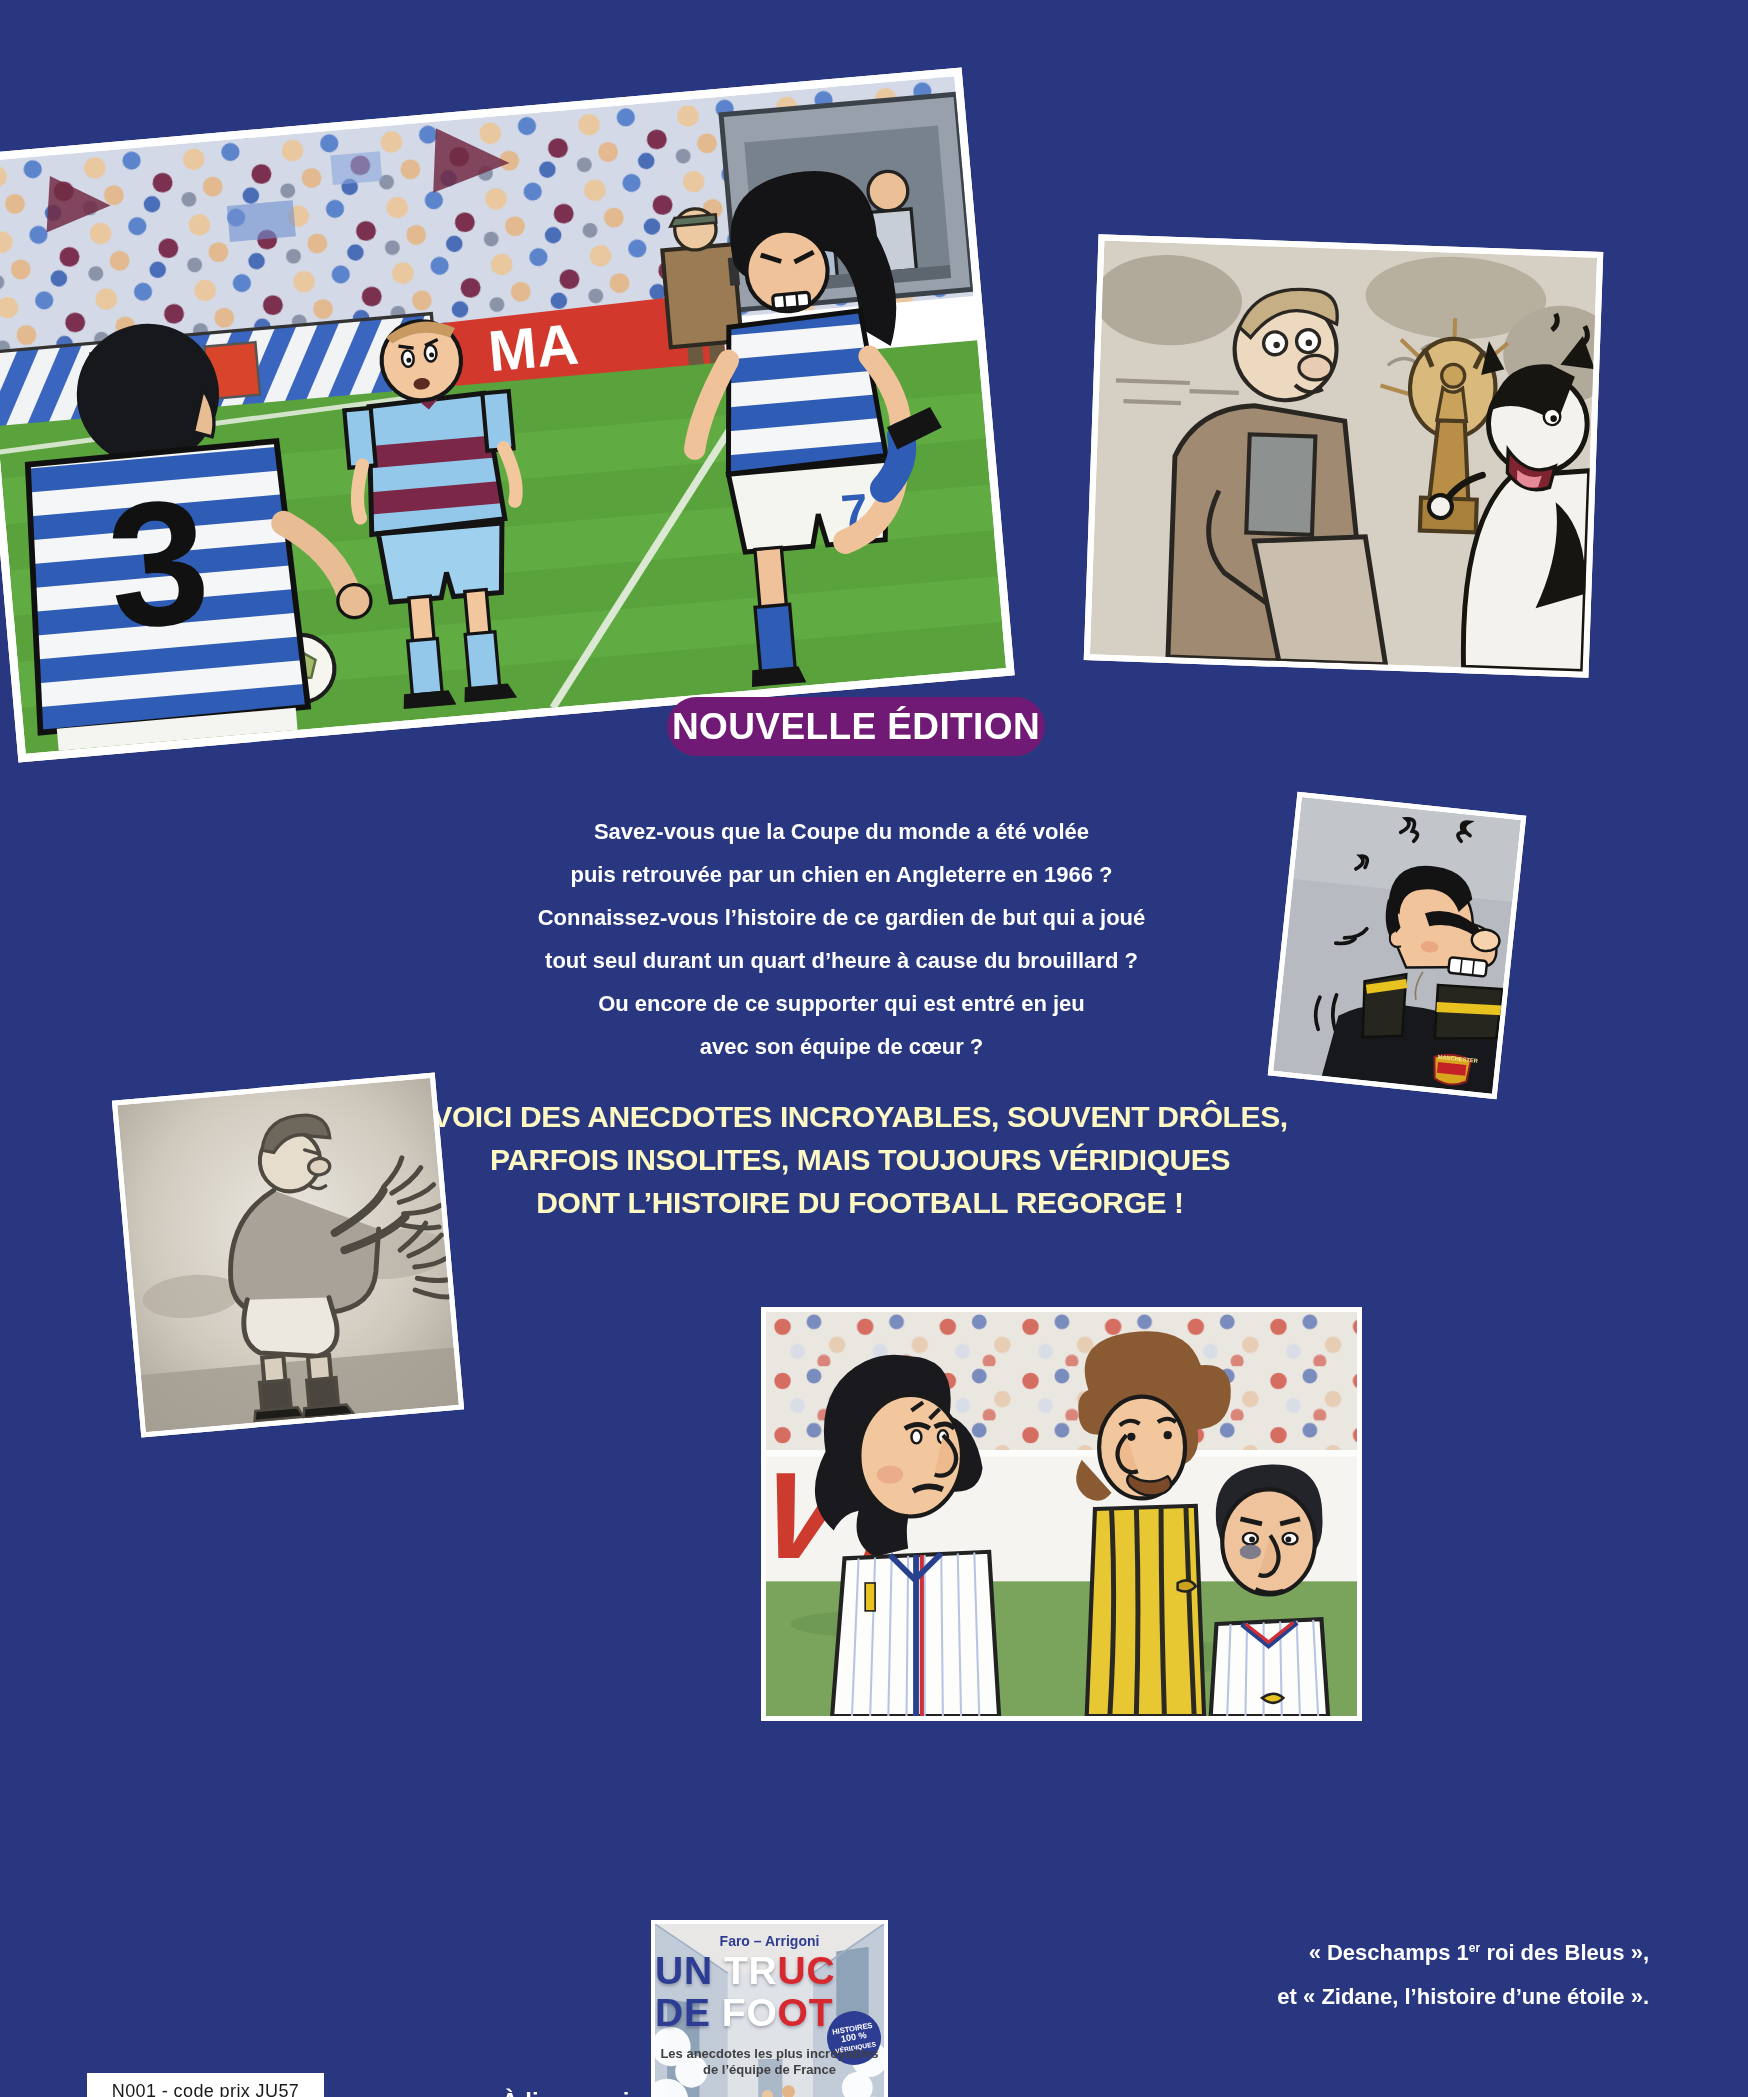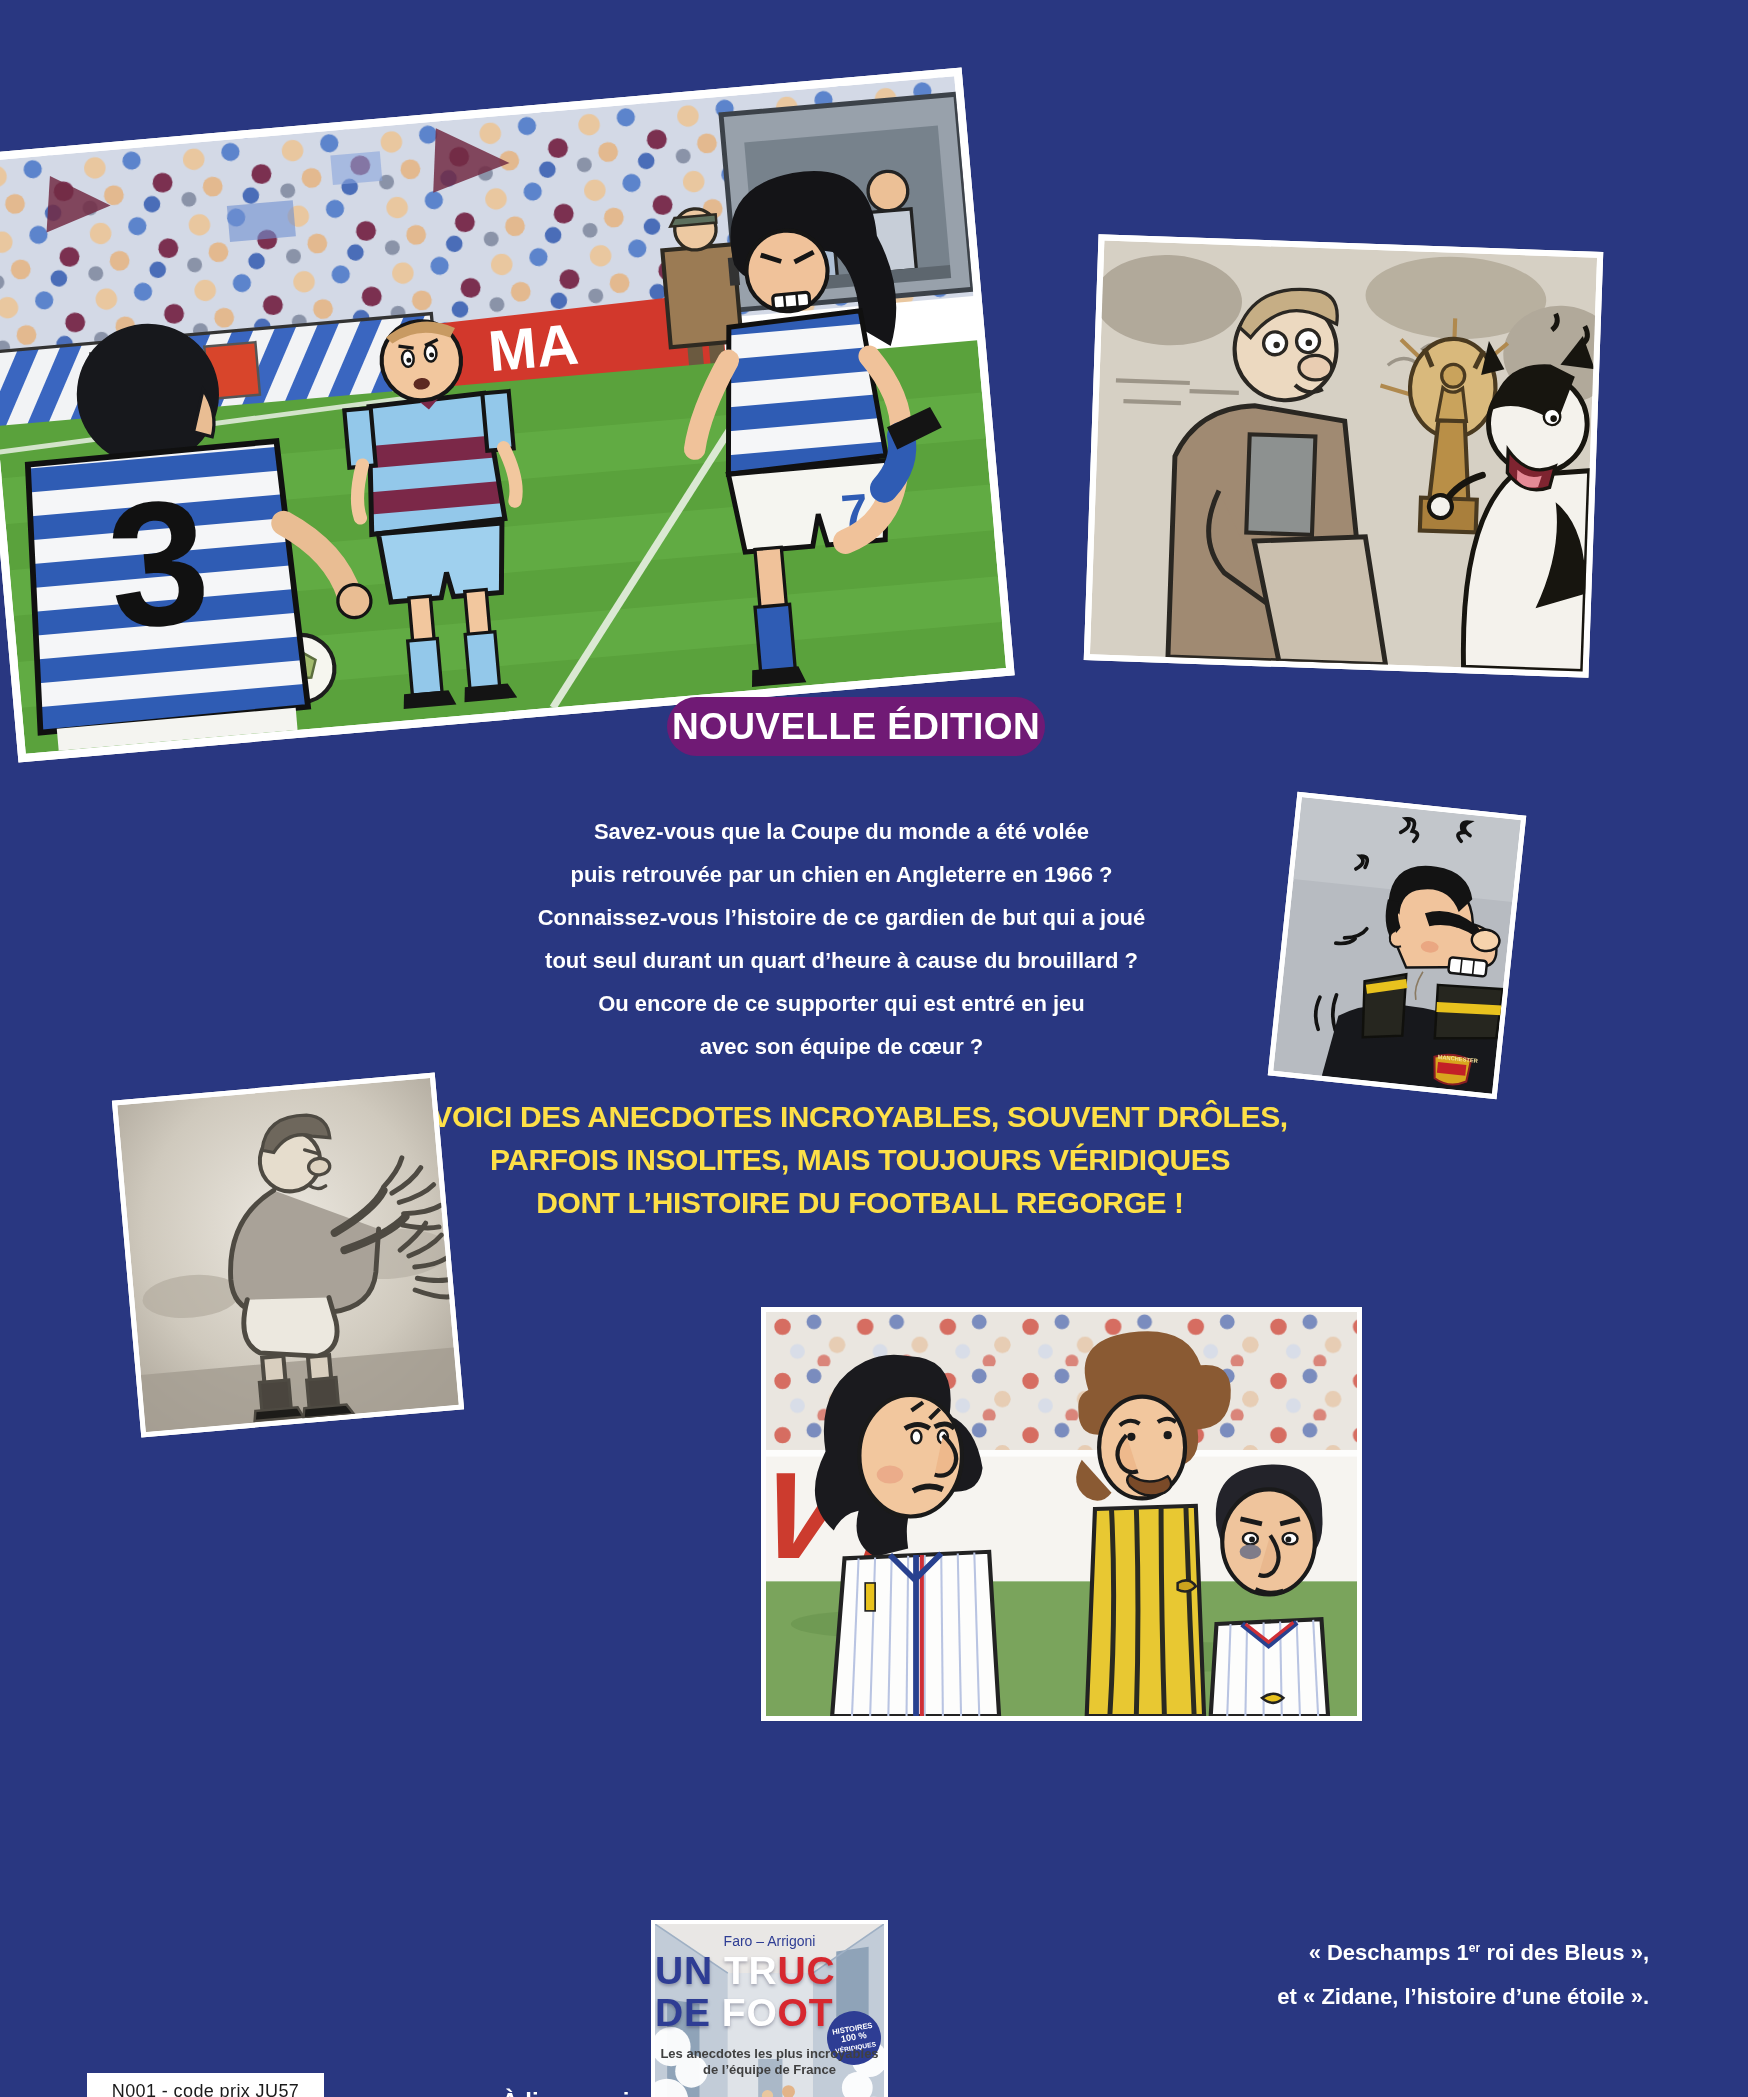--- a/index.html
+++ b/index.html
@@ -14,36 +14,36 @@
   .panel-e{left:761px;top:1307px;width:601px;height:414px;border:5.9px solid #fff;}
 
   .pill{position:absolute;left:667px;top:697px;width:378px;height:59px;border-radius:31px;
         background:#701a75;display:flex;align-items:center;justify-content:center;}
   .pill span{color:#fff;font-size:37px;font-weight:bold;letter-spacing:0.4px;}
 
   .txt{position:absolute;color:#fff;font-weight:bold;}
   .txt p{margin:0;}
   .intro{left:336px;top:810px;width:1011px;text-align:center;font-size:22px;line-height:43px;}
   .highlight{left:348px;top:1095px;width:1024px;text-align:center;font-size:30px;line-height:43px;
-             color:#fde047;letter-spacing:-0.4px;}
+             color:#fef9c3;letter-spacing:-0.4px;}
   .credits-1{right:99px;top:1926px;text-align:right;font-size:22px;line-height:44px;}
   .read-also{right:1112px;top:2080px;text-align:right;font-size:24px;line-height:44px;}
   .green{color:#2aae52;}
   sup{font-size:.55em;}
 
   .barcode-box{position:absolute;left:87px;top:2073px;width:237px;height:148px;background:#fff;
                display:flex;flex-direction:column;align-items:center;padding-top:7.6px;box-sizing:border-box;
                color:#1a1a1a;}
   .bc-line1{font-size:18px;letter-spacing:0.4px;}
 
   .cover{position:absolute;left:651px;top:1920px;width:237px;height:332px;background:#e9e7e5;
          border:4.2px solid #fff;box-sizing:border-box;overflow:hidden;}
   .cover svg{position:absolute;left:0;top:0;width:100%;height:100%;}
   .cover-authors{position:absolute;left:0;top:9.2px;width:100%;text-align:center;color:#2e3d94;
-                 font-size:14px;font-weight:normal;}
+                 font-size:14px;font-weight:bold;}
   .cover-title{position:absolute;left:0;top:26px;width:100%;font-weight:bold;
                font-size:39px;line-height:42px;letter-spacing:0.8px;}
   .cover-title span{text-shadow:0 1.7px 3.4px rgba(40,40,70,.35);}
   .tc0{color:#2e3d94;margin-right:11px;}
   .tc1{color:#ffffff;}
   .tc2{color:#d7282f;}
   .cover-subtitle{position:absolute;left:0;top:122px;width:100%;text-align:center;color:#404040;
                   font-size:13px;line-height:16px;font-weight:bold;}
   .cover-badge{position:absolute;right:3.4px;top:87px;width:54px;height:54px;border-radius:50%;
                background:#2e3d94;color:#fff;transform:rotate(-10deg);display:flex;flex-direction:column;

